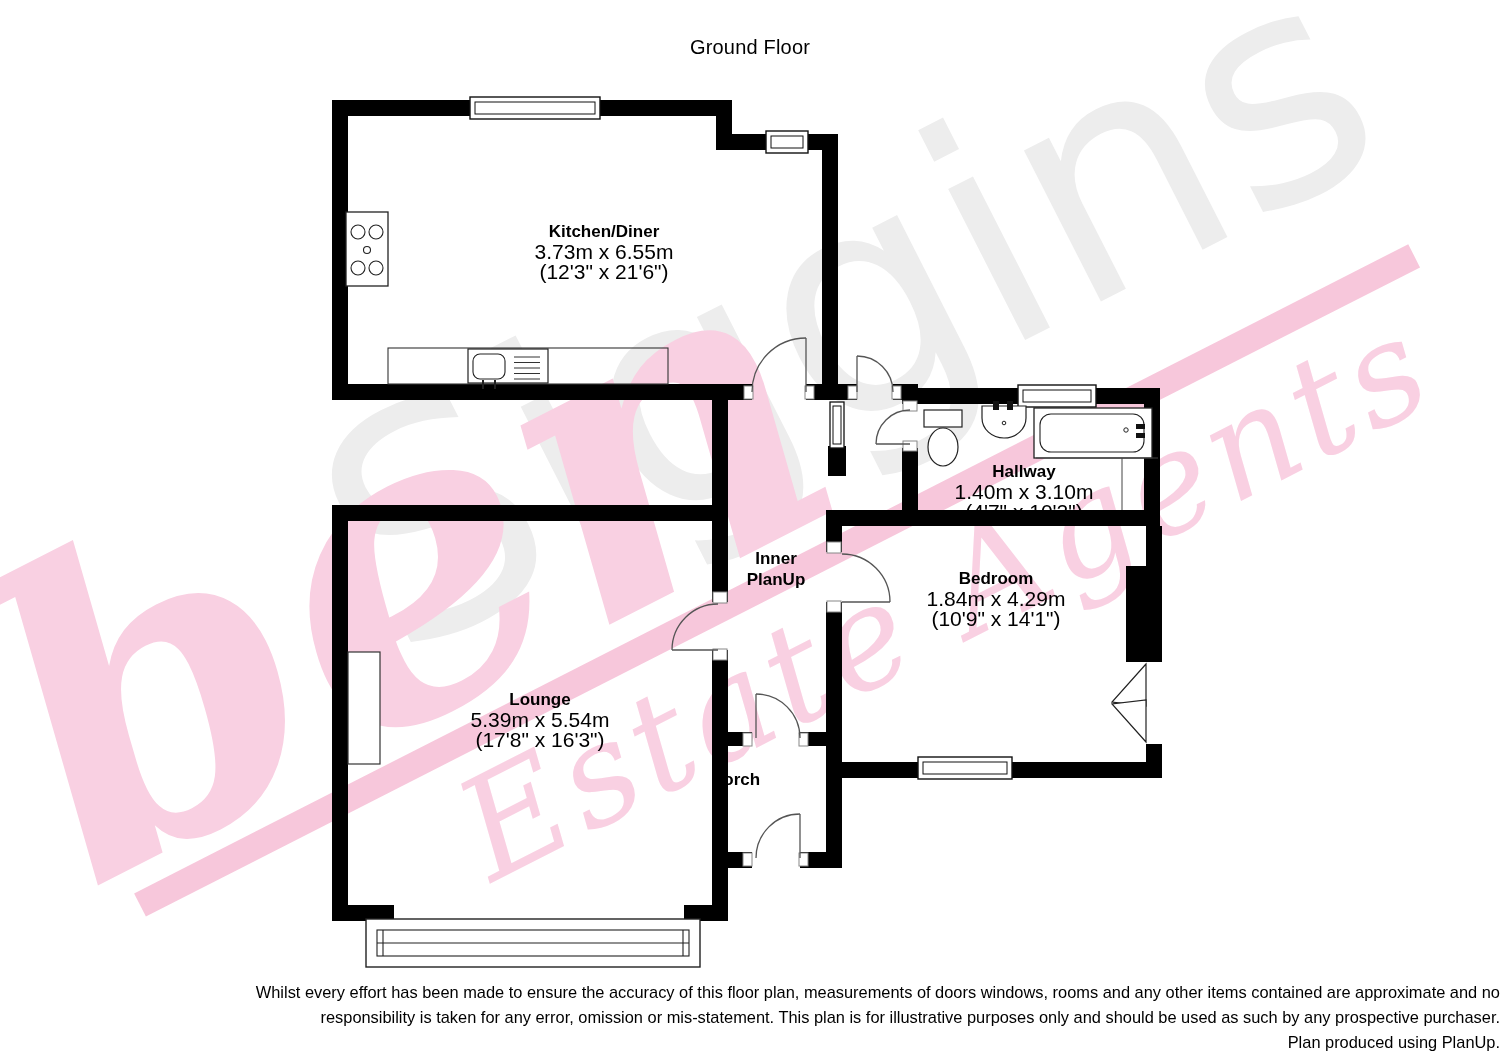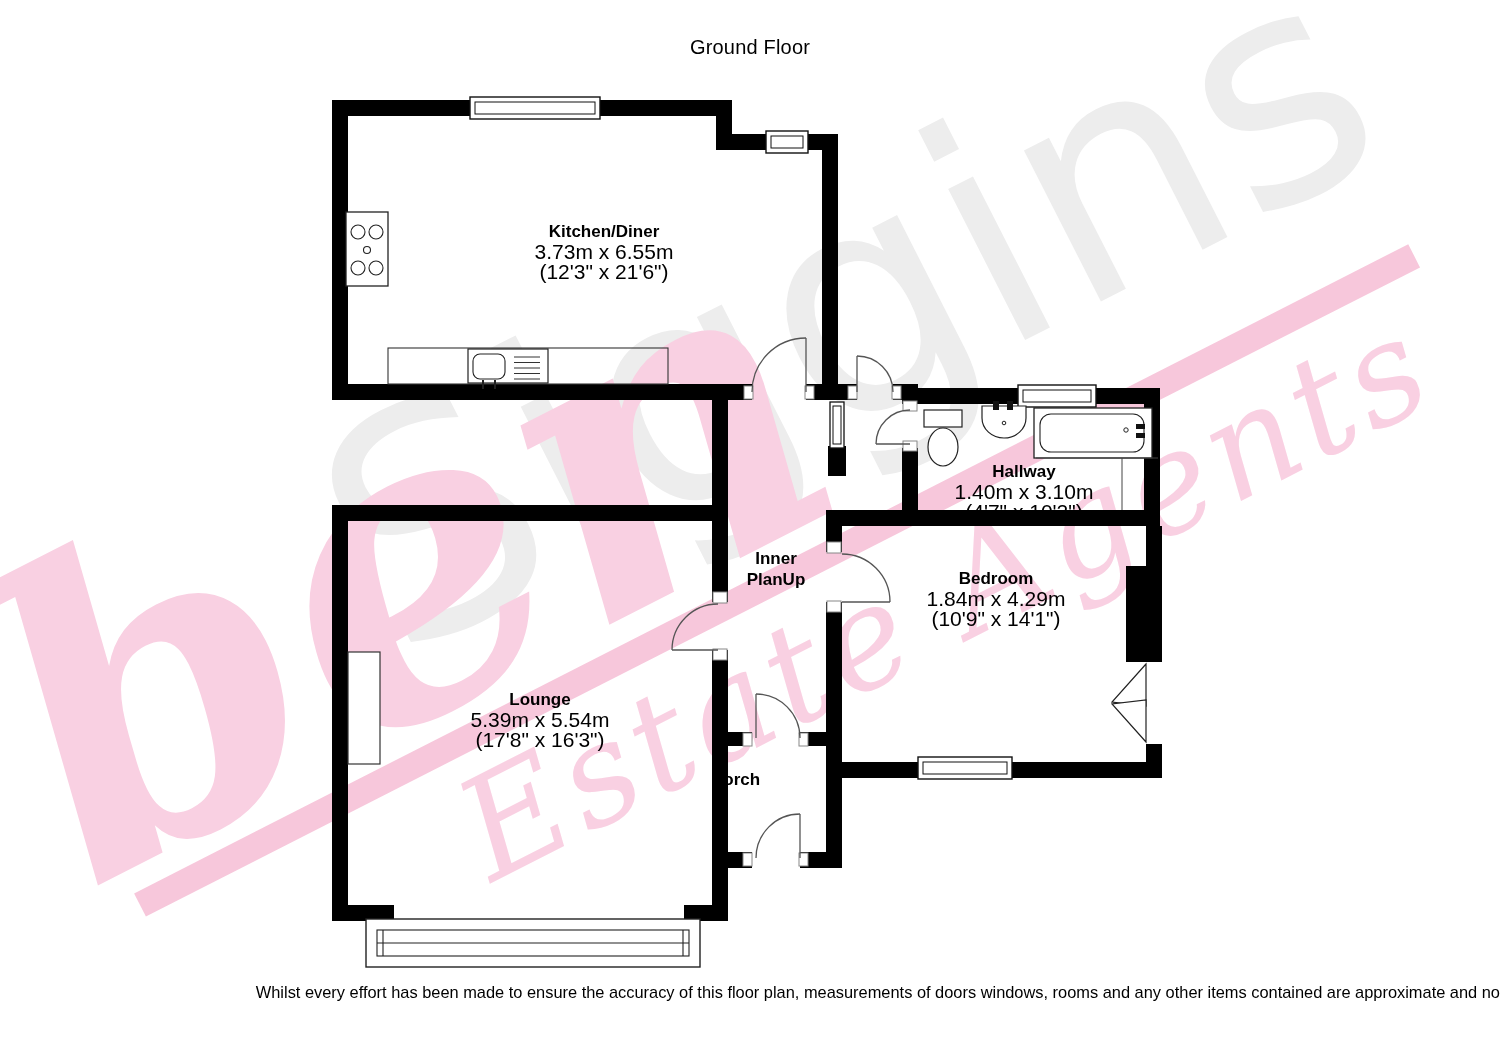--- a/index.html
+++ b/index.html
@@ -245,15 +245,17 @@
     <div class="room-dim">5.39m x 5.54m</div>
     <div class="room-dim">(17'8" x 16'3")</div>
   </div>
 
   <div class="room-label" style="left:736px;top:769px;">
     <div class="room-name">Porch</div>
   </div>
 
   <div class="disclaimer">
     <div>Whilst every effort has been made to ensure the accuracy of this floor plan, measurements of doors windows, rooms and any other items contained are approximate and no</div>
+    <div>responsibility is taken for any error, omission or mis-statement. This plan is for illustrative purposes only and should be used as such by any prospective purchaser.</div>
+    <div>Plan produced using PlanUp.</div>
   </div>
 
 </div>
 
 </body></html>

